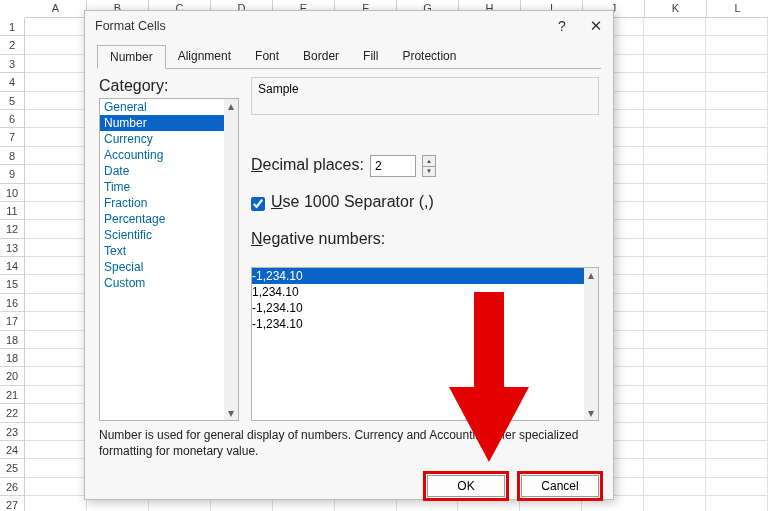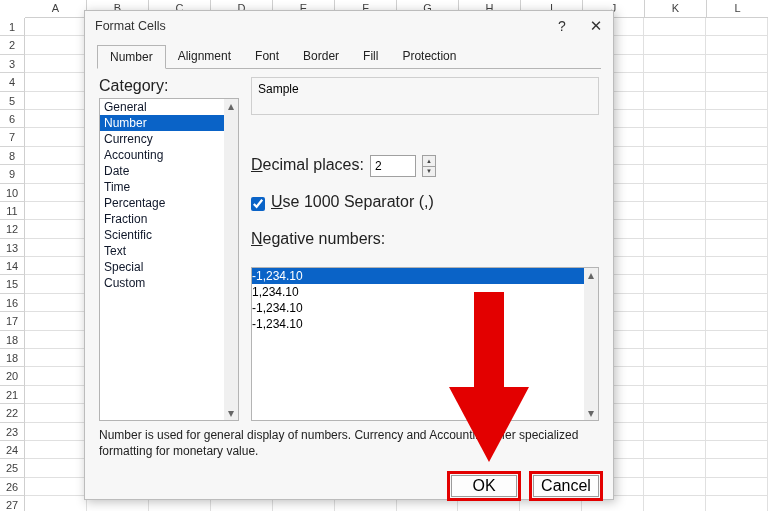--- a/index.html
+++ b/index.html
@@ -94,21 +94,21 @@
   }
   .catbox .scroll {
     position: absolute; right: 0; top: 0; bottom: 0; width: 14px;
     background: #f0f0f0;
   }
   .scroll .arrow { width:14px;height:14px;display:flex;align-items:center;justify-content:center;color:#666;}
   .scroll .arrow.up{position:absolute;top:0;}
   .scroll .arrow.down{position:absolute;bottom:0;}
   .catbox .items { display:flex; flex-direction:column; }
   .catbox .item {
-    padding: 1px 4px; font-size: 12px; color: #0f172a; cursor: default;
+    padding: 1px 4px; font-size: 12px; color: #0369a1; cursor: default;
   }
   .catbox .item.selected {
     background: #0a63c7; color: #fff;
   }
   .rightcol { flex:1; display:flex; flex-direction:column; gap:16px; }
   .samplebox {
     border: 1px solid #cfcfcf; padding: 4px 6px 18px 6px; font-size: 12px;
   }
   .row { display: flex; align-items: flex-end; gap: 6px; margin-top: 24px; }
   .decinput {
@@ -131,22 +131,22 @@
   .negbox .items { display:flex; flex-direction:column; padding:0;}
   .negbox .item { padding: 1px 0; font-size:12px; cursor:default;}
   .negbox .item.selected { background:#0a63c7; color:#fff; }
   .negbox .item.red { color:#000000; }
   
   .helptext { font-size:12px; color:#222; padding: 0 14px; line-height: 1.35;}
   .buttons {
     display:flex; justify-content:flex-end; gap:16px; padding: 16px 14px 10px 0;
   }
   .btn {
-    width: 66px; height: 22px; background:#fdfdfd; border:1px solid #9b9b9b;
-    font-size:16px; cursor:default;
+    width: 78px; height: 22px; background:#fdfdfd; border:1px solid #9b9b9b;
+    font-size:12px; cursor:default;
     display:flex; align-items:center; justify-content:center;
   }
   .redframe { outline: 3px solid #e30000; outline-offset: 1px; }
   
   .bigarrow {
     position:absolute; pointer-events:none;
   }
 </style>
 </head>
 <body>
@@ -597,22 +597,22 @@
     <div class="leftcol">
       <div class="label"><span>Category:</span></div>
       <div class="catbox">
         <div class="items" id="catitems">
             <div class="item">General</div>
             <div class="item selected">Number</div>
             <div class="item">Currency</div>
             <div class="item">Accounting</div>
             <div class="item">Date</div>
             <div class="item">Time</div>
+            <div class="item">Fraction</div>
             <div class="item">Percentage</div>
-            <div class="item">Fraction</div>
             <div class="item">Scientific</div>
             <div class="item">Text</div>
             <div class="item">Special</div>
             <div class="item">Custom</div>
           </div>
         <div class="scroll">
           <div class="arrow up">▴</div>
           <div class="arrow down">▾</div>
         </div>
       </div>

